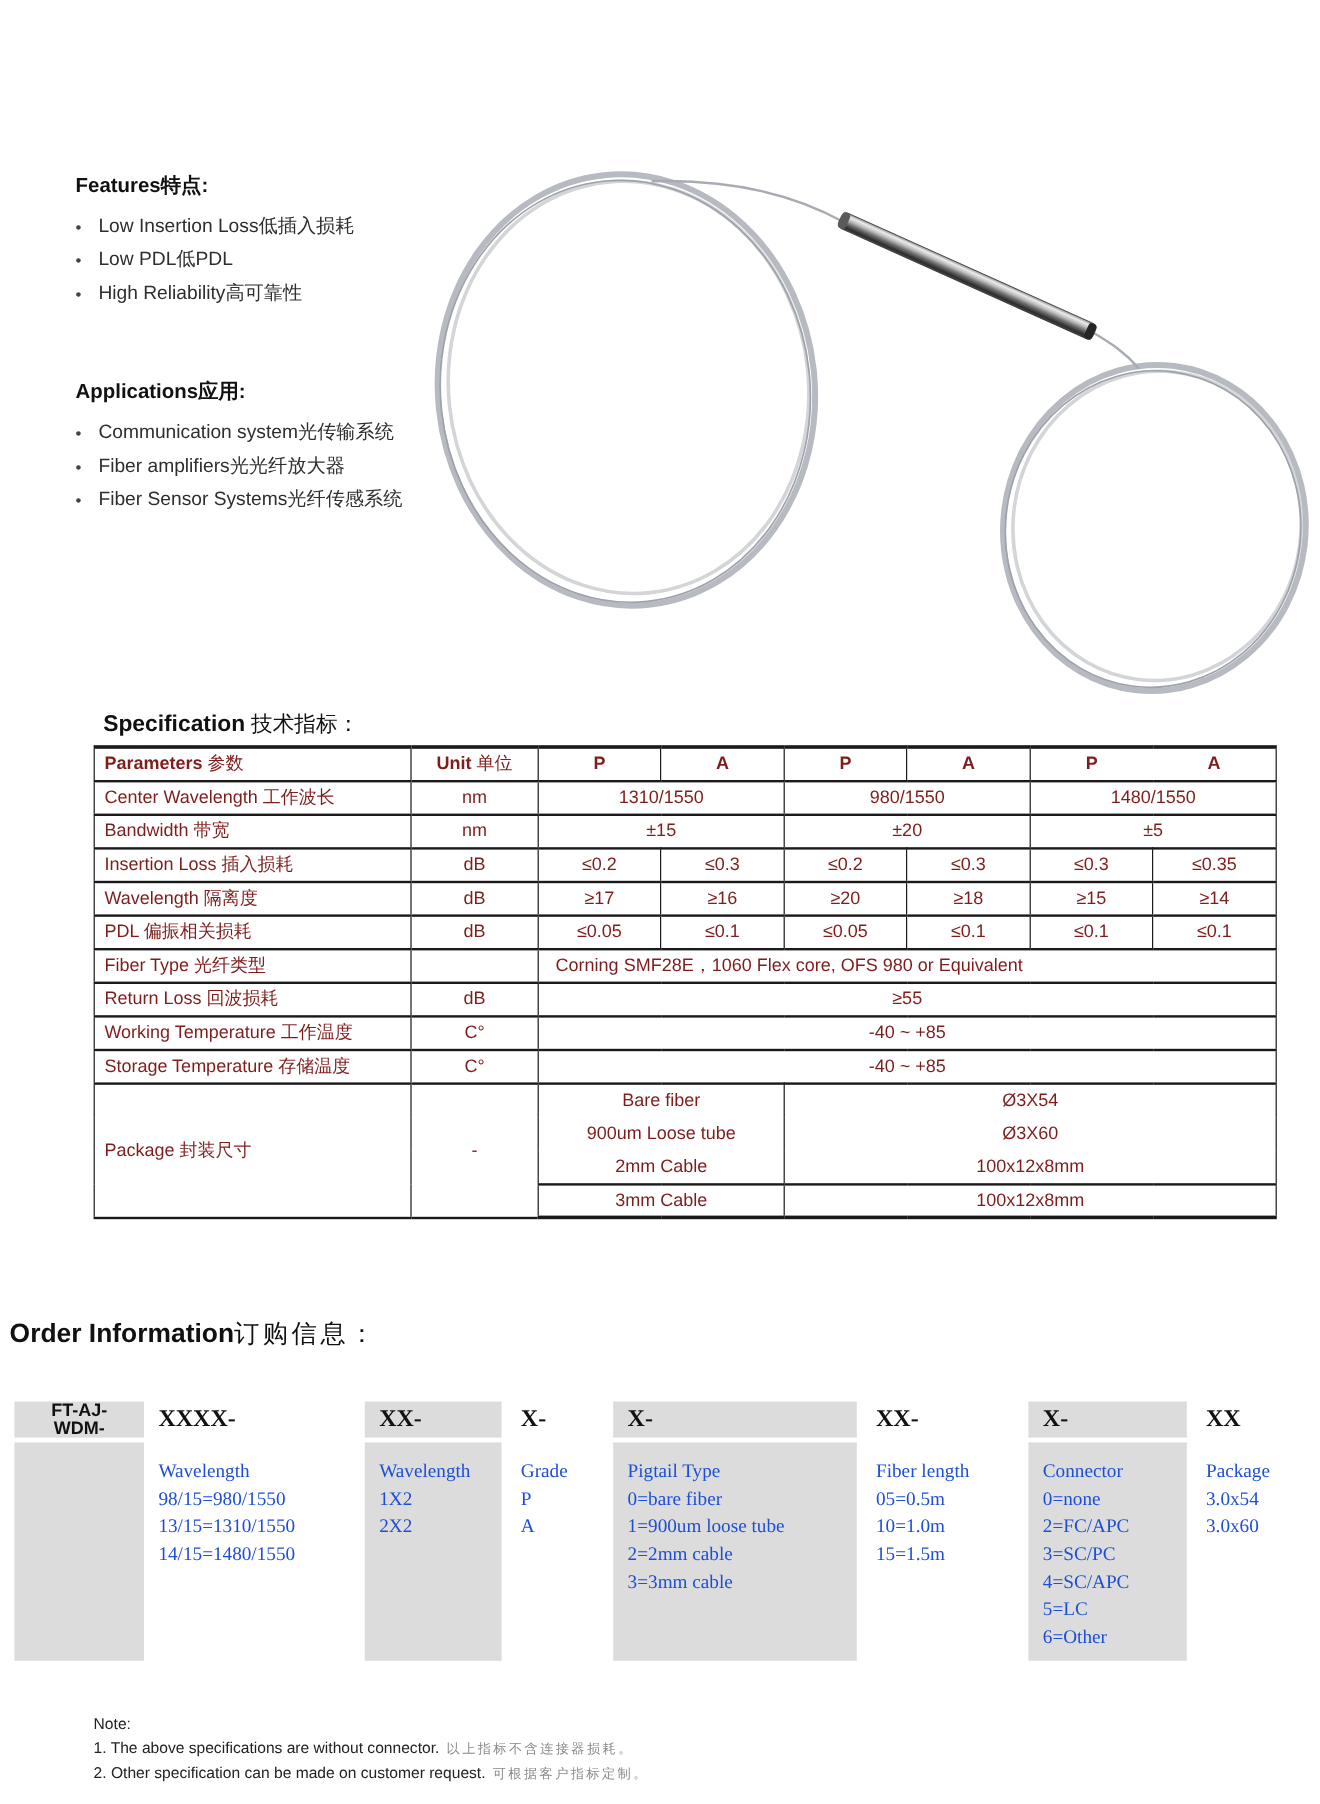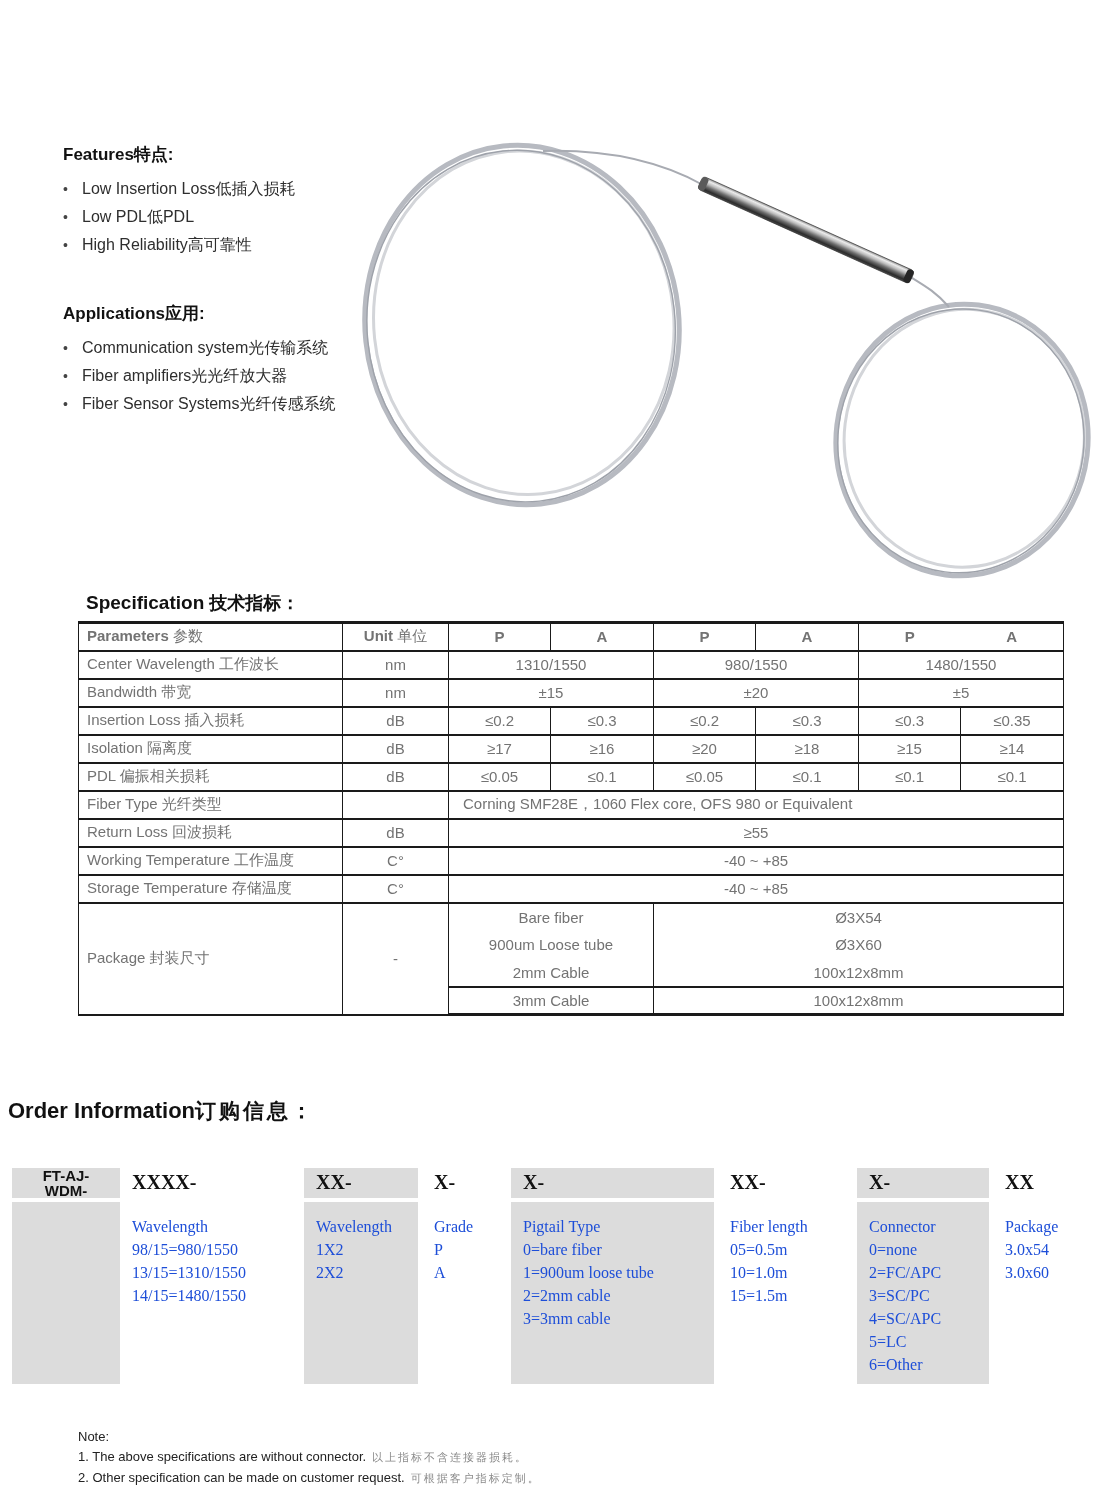--- a/index.html
+++ b/index.html
@@ -13,25 +13,25 @@
   .blk { position:absolute; left:63px; }
   .blk-title { font-size:17px; font-weight:bold; color:#111; }
   .blist { margin-top:12px; }
   .bitem { display:flex; align-items:flex-start; font-size:16px; color:#2e2e2e; height:28px; line-height:22px; }
   .dot { width:19px; font-size:14px; color:#444; line-height:22px; }
   
   .photo { position:absolute; left:335px; top:115px; pointer-events:none; }
   
   .spec-title { position:absolute; left:86px; top:591px; font-size:19px; }
   .t-en { font-weight:bold; }
-  .t-zh { font-weight:bold; font-size:18px; }
+  .t-zh { font-weight:normal; font-size:18px; }
   table.spec {
     position:absolute; left:78px; top:621px; width:985px;
     border-collapse:collapse; table-layout:fixed;
-    font-size:15px; color:#737373;
+    font-size:15px; color:#7f1d1d;
   }
   table.spec td {
     border:1px solid #1a1a1a; border-top-width:2px; border-bottom-width:2px;
     height:28px; vertical-align:middle; text-align:center; padding:0;
     overflow:hidden; white-space:nowrap;
   }
   table.spec tr.h td { border-top-width:3px; font-weight:bold; }
   table.spec tr.h td .zh { font-weight:normal; }
   table.spec td.lab { text-align:left; padding-left:8px; }
   table.spec td.lval { text-align:left; padding-left:14px; }
@@ -79,21 +79,21 @@
           <span class="dot">•</span>
           <span>Low PDL低PDL</span>
         </div>
       <div class="bitem">
           <span class="dot">•</span>
           <span>High Reliability高可靠性</span>
         </div>
     </div>
   </div>
 
-  <div class="blk" style="top:302px;">
+  <div class="blk" style="top:315px;">
     <div class="blk-title">Applications应用:</div>
     <div class="blist">
       <div class="bitem">
           <span class="dot">•</span>
           <span>Communication system光传输系统</span>
         </div>
       <div class="bitem">
           <span class="dot">•</span>
           <span>Fiber amplifiers光光纤放大器</span>
         </div>
@@ -182,21 +182,21 @@
       <td class="lab">Insertion Loss 插入损耗</td>
       <td>dB</td>
       <td>≤0.2</td>
       <td>≤0.3</td>
       <td>≤0.2</td>
       <td>≤0.3</td>
       <td>≤0.3</td>
       <td>≤0.35</td>
     </tr>
     <tr>
-      <td class="lab">Isolation 隔离度</td>
+      <td class="lab">Wavelength 隔离度</td>
       <td>dB</td>
       <td>≥17</td>
       <td>≥16</td>
       <td>≥20</td>
       <td>≥18</td>
       <td>≥15</td>
       <td>≥14</td>
     </tr>
     <tr>
       <td class="lab">PDL 偏振相关损耗</td>

